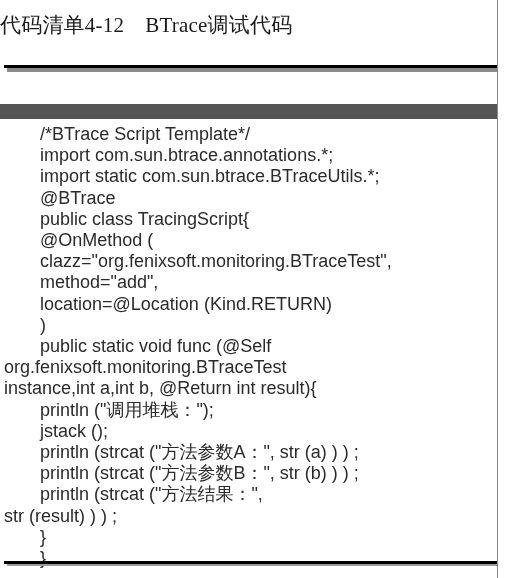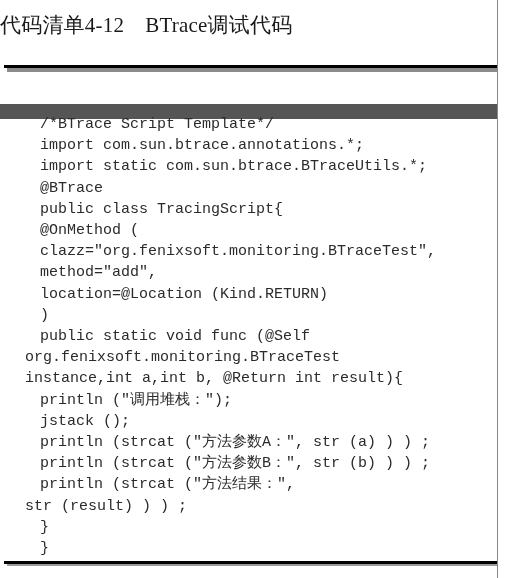--- a/index.html
+++ b/index.html
@@ -71,30 +71,30 @@
     top: 104px;
     width: 497px;
     height: 15px;
     background: #555555;
   }
 
   
   #code-block {
     position: absolute;
     left: 0;
-    top: 114px;
+    top: 124px;
     width: 497px;
-    font-family: Liberation Mono, monospace;
-    font-size: 15px;
+    font-family: Liberation Sans, sans-serif;
+    font-size: 18px;
     line-height: 21.2px;
     color: #2b2b2b;
     white-space: pre;
   }
   #code-block .code-line {
-    padding-left: 25px;
+    padding-left: 4px;
     white-space: pre;
     min-height: 21.2px;
   }
   #code-block .code-line.indent {
     padding-left: 40px;
   }
 
   
   #bottom-rule {
     position: absolute;

